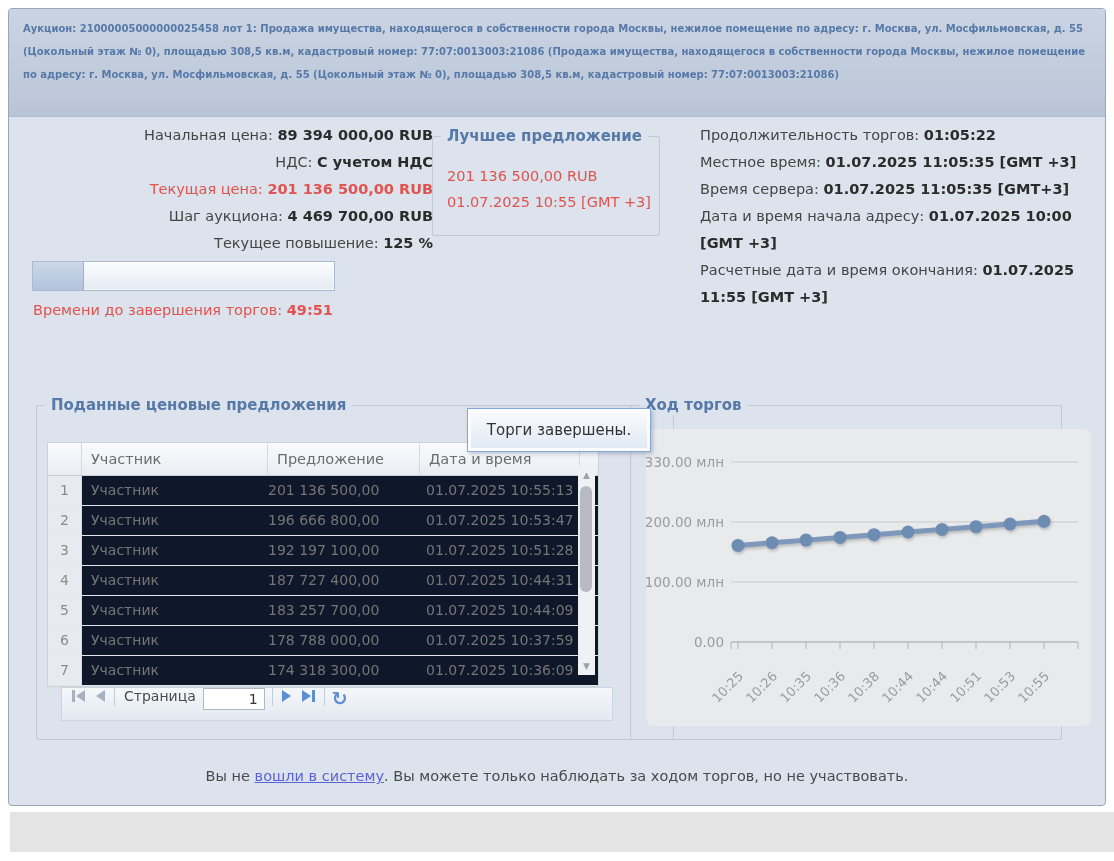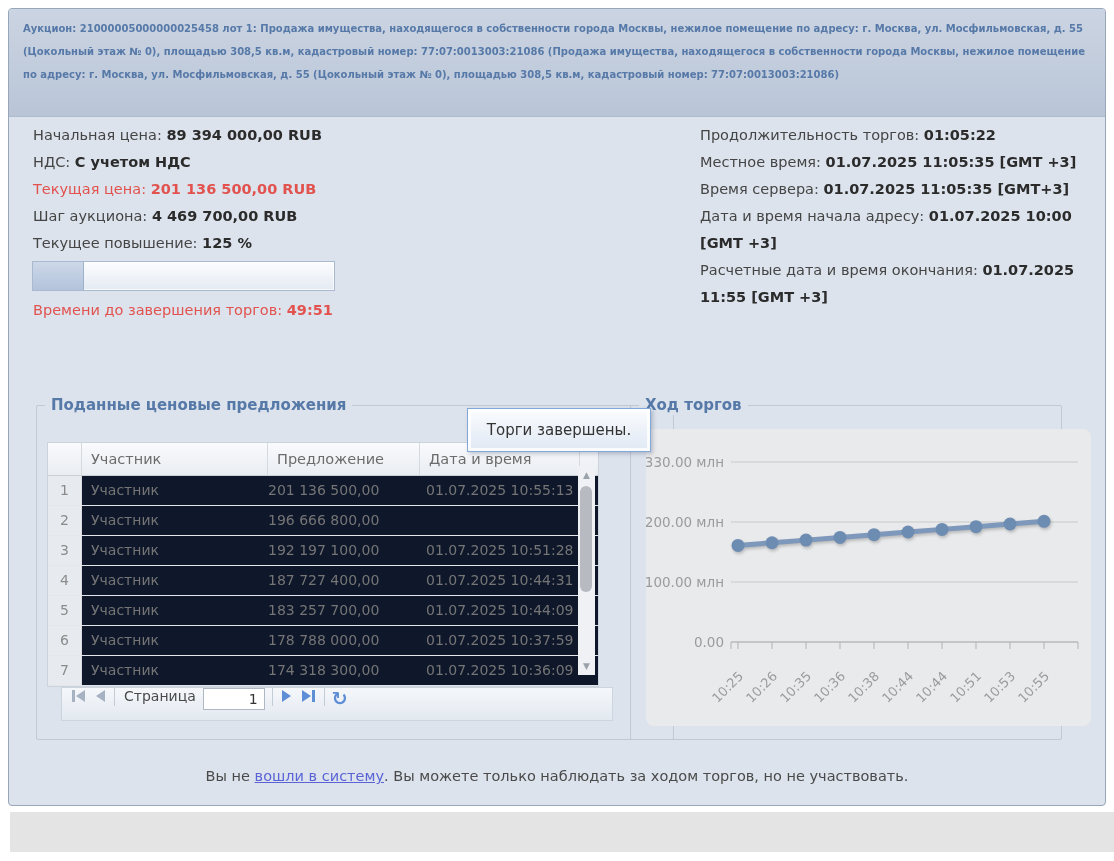--- a/index.html
+++ b/index.html
@@ -21,21 +21,21 @@
   .main-panel{position:absolute;left:8px;top:8px;width:1098px;height:798px;
       background:var(--panel-bg);border:1px solid #98a6ba;border-radius:4px;}
 
   .auction-header{position:absolute;left:9px;top:9px;width:1096px;height:108px;
       padding:8px 14px 6px;background:linear-gradient(#cbd4e2,#b9c5d7);
       border-bottom:1px solid #aebbce;border-radius:3px 3px 0 0;
       color:var(--hdr-blue);font-weight:bold;font-size:10px;line-height:23px;overflow:hidden;}
 
   
   .lot-info{position:absolute;left:33px;top:122px;width:400px;}
-  .lot-info .row{line-height:27px;white-space:nowrap;}
+  .lot-info .row{line-height:27px;white-space:nowrap;text-align:right;}
   .lot-info b{color:var(--val);}
   .row.red, .row.red b{color:var(--red);}
 
   .progress{position:absolute;left:32px;top:261px;width:303px;height:30px;
       border:1px solid #a9b9cf;background:linear-gradient(#fdfdfe,#e3eaf3);
       box-shadow:inset 0 0 0 1px #ffffffaa;}
   .progress .fill{height:100%;background:linear-gradient(#cdd8e8,#b3c3db);
       border-right:1px solid #9fb2cc;}
 
   .time-left{position:absolute;left:33px;top:297px;color:var(--red);line-height:27px;}
@@ -130,20 +130,27 @@
   </div>
 
   <div class="progress">
     <div class="fill" id="progress-fill" style="width: 17%;"></div>
   </div>
 
   <div class="time-left">
     <span>Времени до завершения торгов:</span> <b>49:51</b>
   </div>
 
+  <div class="fs best-offer">
+    <span class="legend">Лучшее предложение</span>
+    <div class="bo-body">
+      <div>201 136 500,00 RUB</div>
+      <div>01.07.2025 10:55 [GMT +3]</div>
+    </div>
+  </div>
 
   <div class="session-info">
     <div class="row"><span>Продолжительность торгов:</span> <b>01:05:22</b></div>
     <div class="row"><span>Местное время:</span> <b>01.07.2025 11:05:35 [GMT +3]</b></div>
     <div class="row"><span>Время сервера:</span> <b>01.07.2025 11:05:35 [GMT+3]</b></div>
     <div class="row"><span>Дата и время начала адресу:</span> <b>01.07.2025 10:00 [GMT +3]</b></div>
     <div class="row"><span>Расчетные дата и время окончания:</span> <b>01.07.2025 11:55 [GMT +3]</b></div>
   </div>
 
   <div class="fs bids-fs">
@@ -159,20 +166,21 @@
       <div class="g-row">
         <div class="c-num">1</div>
         <div class="c-part">Участник</div>
         <div class="c-bid">201 136 500,00</div>
         <div class="c-date">01.07.2025 10:55:13</div>
       </div>
       <div class="g-row">
         <div class="c-num">2</div>
         <div class="c-part">Участник</div>
         <div class="c-bid">196 666 800,00</div>
+        <div class="c-date">01.07.2025 10:53:47</div>
       </div>
       <div class="g-row">
         <div class="c-num">3</div>
         <div class="c-part">Участник</div>
         <div class="c-bid">192 197 100,00</div>
         <div class="c-date">01.07.2025 10:51:28</div>
       </div>
       <div class="g-row">
         <div class="c-num">4</div>
         <div class="c-part">Участник</div>

